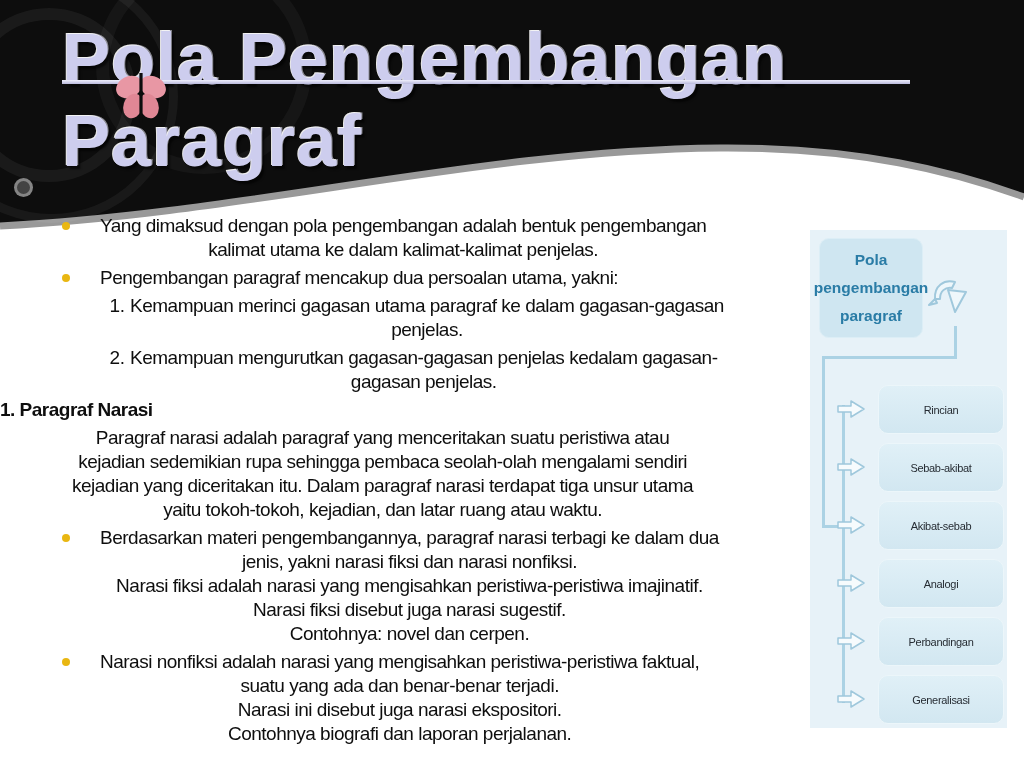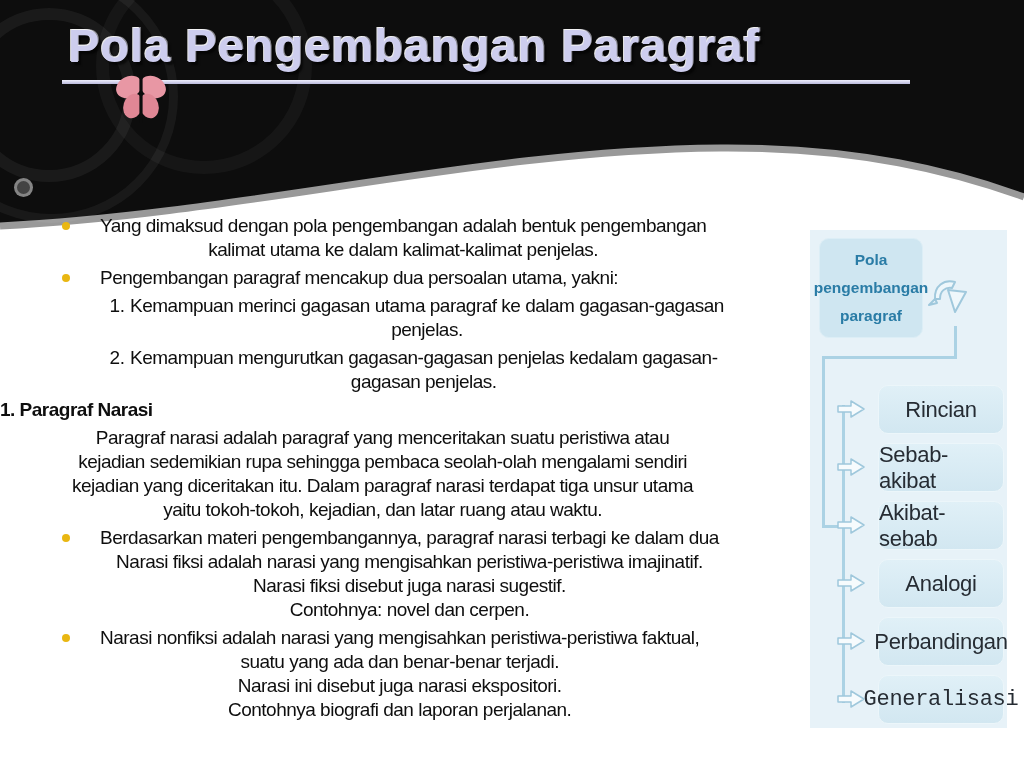--- a/index.html
+++ b/index.html
@@ -8,22 +8,22 @@
   .stage{position:relative;width:1024px;height:768px;background:#fff;overflow:hidden;}
 
   
   .header-svg{position:absolute;left:0;top:0;z-index:1;}
   .ring{position:absolute;border-radius:50%;z-index:2;}
   .ring1{left:-75px;top:-30px;width:235px;height:235px;border:9px solid rgba(255,255,255,0.05);}
   .ring2{left:-38px;top:8px;width:150px;height:150px;border:12px solid rgba(255,255,255,0.055);}
   .ring3{left:96px;top:-42px;width:190px;height:190px;border:13px solid rgba(255,255,255,0.04);}
   .ring4{left:14px;top:178px;width:13px;height:13px;border:3px solid rgba(255,255,255,0.35);
          background:rgba(230,230,230,0.25);}
-  .title{position:absolute;left:68px;top:18px;z-index:3;margin:0;
-         font-size:47px;font-weight:700;letter-spacing:1px;color:var(--title);
+  .title{position:absolute;left:62px;top:18px;z-index:3;margin:0;
+         font-size:72px;font-weight:700;letter-spacing:1px;color:var(--title);
          text-shadow:-1px -1px 0 rgba(255,255,255,0.9),1px -1px 0 rgba(240,240,255,0.55),
                      3px 3px 2px rgba(0,0,0,0.6);}
   .title-underline{position:absolute;left:62px;top:80px;width:848px;height:4px;z-index:3;
          background:linear-gradient(180deg,#efeffc,#b9b9dc);}
   .butterfly{position:absolute;left:112px;top:73px;z-index:4;}
 
   
   .content{position:absolute;left:0;top:214px;width:812px;z-index:5;color:#0e0e0e;
            font-size:19px;letter-spacing:-0.5px;text-align:center;}
   .block{display:flex;align-items:flex-start;margin-bottom:4px;}
@@ -41,21 +41,21 @@
   .rootbox{position:absolute;left:9px;top:8px;width:102px;height:98px;border-radius:10px;
            background:var(--rootfill);border:1px solid #dceef6;
            display:flex;flex-direction:column;justify-content:center;align-items:center;
            color:var(--roottext);font-weight:600;font-size:15.5px;line-height:28px;}
   .cline{position:absolute;background:var(--line);}
   .curved-arrow{position:absolute;left:118px;top:46px;}
   .item-arrow{position:absolute;left:26px;}
   .itembox{position:absolute;left:68px;width:124px;height:47px;border-radius:10px;
            background:linear-gradient(180deg,#e0f0f7,#d2e7f1);border:1px solid #ecf6fa;
            display:flex;justify-content:center;align-items:center;
-           color:var(--itemtext);font-size:22px;letter-spacing:-0.3px;}
+           color:var(--itemtext);font-size:11px;letter-spacing:-0.3px;}
 </style>
 </head>
 <body>
 
 <div class="stage">
 
   <svg class="header-svg" width="1024" height="270" viewBox="0 0 1024 270">
     <rect x="0" y="0" width="1024" height="270" fill="#0d0d0d"></rect>
     <path d="M0,226 C250,213 480,150 720,148 C860,147 955,172 1024,197 L1024,270 L0,270 Z" fill="#ffffff"></path>
     <path d="M0,226 C250,213 480,150 720,148 C860,147 955,172 1024,197" fill="none" stroke="#999999" stroke-width="7"></path>
@@ -117,20 +117,21 @@
           <div class="line">Paragraf narasi adalah paragraf yang menceritakan suatu peristiwa atau</div>
           <div class="line">kejadian sedemikian rupa sehingga pembaca seolah-olah mengalami sendiri</div>
           <div class="line">kejadian yang diceritakan itu. Dalam paragraf narasi terdapat tiga unsur utama</div>
           <div class="line">yaitu tokoh-tokoh, kejadian, dan latar ruang atau waktu.</div>
         </div>
       </div>
       <div class="block bullet">
         <span class="dot"></span>
         <div class="lines">
           <div class="line">Berdasarkan materi pengembangannya, paragraf narasi terbagi ke dalam dua</div>
+          <div class="line">jenis, yakni narasi fiksi dan narasi nonfiksi.</div>
           <div class="line">Narasi fiksi adalah narasi yang mengisahkan peristiwa-peristiwa imajinatif.</div>
           <div class="line">Narasi fiksi disebut juga narasi sugestif.</div>
           <div class="line">Contohnya: novel dan cerpen.</div>
         </div>
       </div>
       <div class="block bullet">
         <span class="dot"></span>
         <div class="lines">
           <div class="line">Narasi nonfiksi adalah narasi yang mengisahkan peristiwa-peristiwa faktual,</div>
           <div class="line">suatu yang ada dan benar-benar terjadi.</div>
@@ -176,17 +177,17 @@
           <polygon points="2,7 15,7 15,2 28,10 15,18 15,13 2,13" fill="#f6fbfd" stroke="#9fc8dc" stroke-width="1.5" stroke-linejoin="round"></polygon>
         </svg>
         <div class="itembox" style="top: 329px;">Analogi</div>
         <svg width="30" height="20" viewBox="0 0 30 20" class="item-arrow" style="top:401px;">
           <polygon points="2,7 15,7 15,2 28,10 15,18 15,13 2,13" fill="#f6fbfd" stroke="#9fc8dc" stroke-width="1.5" stroke-linejoin="round"></polygon>
         </svg>
         <div class="itembox" style="top: 387px;">Perbandingan</div>
         <svg width="30" height="20" viewBox="0 0 30 20" class="item-arrow" style="top:459px;">
           <polygon points="2,7 15,7 15,2 28,10 15,18 15,13 2,13" fill="#f6fbfd" stroke="#9fc8dc" stroke-width="1.5" stroke-linejoin="round"></polygon>
         </svg>
-        <div class="itembox" style="top: 445px; font-family: Liberation Mono, monospace;">Generalisasi</div>
+        <div class="itembox" style="top: 445px;">Generalisasi</div>
       </div>
   </div>
 
 </div>
 
 </body></html>

